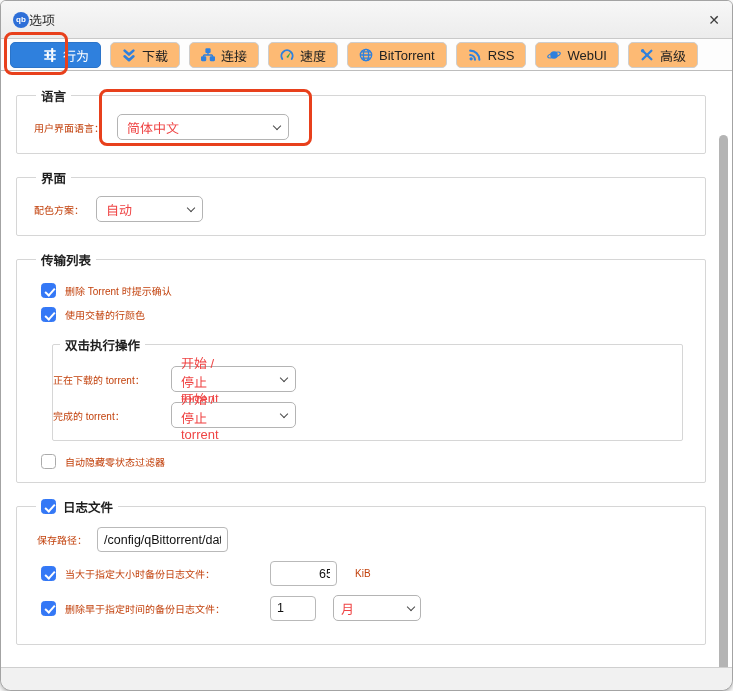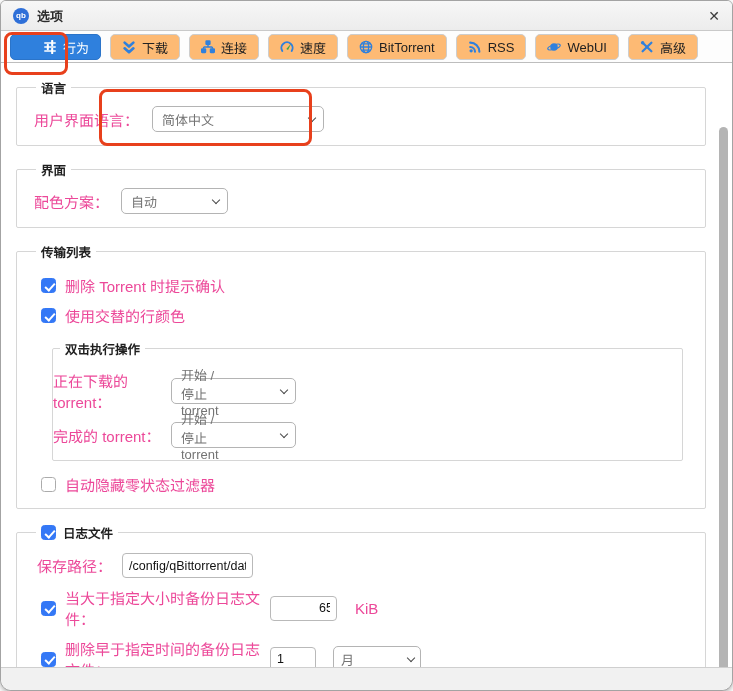--- a/index.html
+++ b/index.html
@@ -2,46 +2,46 @@
 <html lang="zh-CN"><head>
 <meta charset="utf-8">
 <style>
   * { box-sizing: border-box; margin: 0; padding: 0; }
   html,body { width: 733px; height: 691px; background:#fff; font-family:"Liberation Sans","DejaVu Sans",sans-serif; }
   .dialog { position:absolute; inset:0; display:flex; flex-direction:column;
             border:1px solid #a3a3a3; border-radius:6px 6px 11px 11px; background:#fff;
             box-shadow:0 2px 5px rgba(0,0,0,.3); overflow:hidden; }
 
   
-  .titlebar { height:30px; flex:none; display:flex; align-items:center; padding:9px 12px;
+  .titlebar { height:38px; flex:none; display:flex; align-items:center; padding:9px 12px;
               background:linear-gradient(#f7f7f7,#ececec); border-bottom:1px solid #c9c9c9; }
   .qb-logo { width:16px; height:16px; border-radius:50%; background:#2e6fd8; color:#fff;
              font-size:8px; font-weight:bold; display:flex; align-items:center; justify-content:center; flex:none; }
-  .win-title { margin-left:8px; font-size:13px; font-weight:700; color:#2b2b2b; }
+  .win-title { font-size:13px; font-weight:400; color:#2b2b2b; }
   .close-btn { margin-left:auto; font-size:14px; font-weight:bold; color:#3c3c3c; cursor:pointer; line-height:1; }
 
   
   .tabbar { height:32px; flex:none; display:flex; align-items:center; gap:9px; padding:3px 0 2px 9px;
             background:#fdfdfd; border-bottom:1px solid #bdbdbd; }
   .tab { display:inline-flex; align-items:center; gap:6px; height:26px; padding:0 11px;
          background:#fdba74; border:1px solid #cdcdcd; border-radius:5px;
          font-size:13px; color:#222; cursor:pointer; white-space:nowrap; }
   .tab.selected { background:#2f80dd; border-color:#2b74c9; color:#fff;padding-left:32px; }
   .tab svg { flex:none; }
 
   
   .content { flex:1; position:relative; background:#fff; overflow:hidden; padding-top:15px; }
   fieldset { border:1px solid #d6d6d6; border-radius:2px; margin:0 26px 14px 15px; padding:5px 12px 11px; }
   legend { font-size:12.5px; font-weight:bold; color:#1f1f1f; padding:0 5px; margin-left:7px; }
   legend.with-cb { display:flex; align-items:center; gap:7px; }
   .row { display:flex; align-items:center; font-size:13px; color:#1a1a1a; }
-  .lbl { font-size:15px; color:#ec4899; }
+  .lbl { font-size:10px; color:#c2410c; }
 
   .select { display:inline-flex; align-items:center; height:26px; border:1px solid #b4b4b4;
-            border-radius:5px; background:#fff; padding:0 8px 0 9px; font-size:13px; color:#737373; cursor:pointer;gap:48px; }
+            border-radius:5px; background:#fff; padding:0 8px 0 9px; font-size:13px; color:#ef4444; cursor:pointer;gap:48px; }
   .chev { width:6px; height:6px; border-right:1.7px solid #4a4a4a; border-bottom:1.7px solid #4a4a4a;
           transform:rotate(45deg); margin-left:12px; margin-top:-3px; flex:none; }
 
   .tinput { height:25px; border:1px solid #b9b9b9; border-radius:4px; background:#fff;
             padding:0 6px; font-size:12.5px; color:#111; font-family:"Liberation Sans",sans-serif; }
 
   .cb { width:15px; height:15px; border:1.5px solid #ababab; border-radius:3.5px; background:#fff;
         flex:none; position:relative; cursor:pointer; }
   .cb.checked { background:#3478f6; border-color:#3478f6; }
   .cb.checked::after { content:""; position:absolute; left:4.5px; top:1.5px; width:4px; height:8px;

